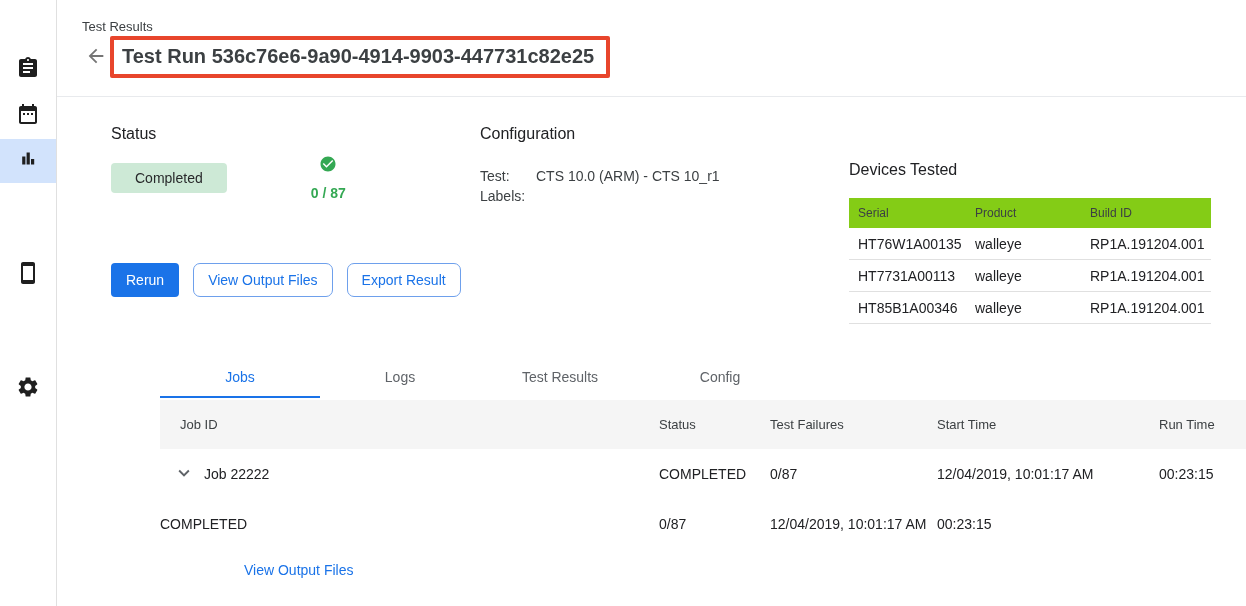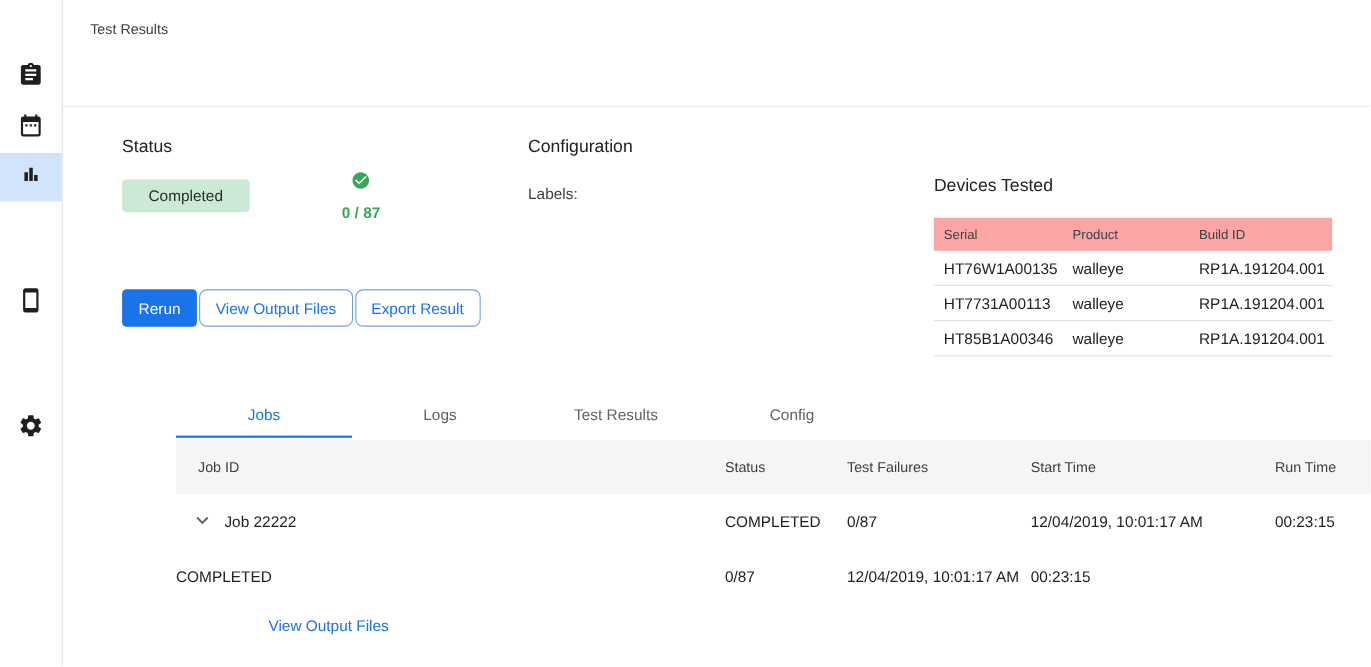--- a/index.html
+++ b/index.html
@@ -42,37 +42,37 @@
   .col-devices { width: 362px; margin-top: 36px; }
   .section-heading { font-size: 16px; font-weight: 400; color: #202124; line-height: 19px; }
 
   
   .status-line { margin-top: 20px; display: flex; align-items: center; height: 30px; }
   .status-badge { background: #cde9d6; color: #28292b; font-size: 14px;
     padding: 7px 24px; border-radius: 4px; line-height: 16px; }
   .pass-count { margin-left: 84px; display: flex; align-items: center; gap: 9px;
     color: #34a853; font-size: 14px; font-weight: 700; flex-direction: column; }
   .pass-count svg { width: 18px; height: 18px; fill: #34a853; }
-  .actions { margin-top: 70px; display: flex; gap: 2px; }
+  .actions { margin-top: 70px; display: flex; gap: 14px; }
   .btn { font-family: inherit; font-size: 14px; font-weight: 500; cursor: pointer;
     height: 34px; display: inline-flex; align-items: center; }
   .btn-primary { background: #1a73e8; color: #ffffff; border: none; border-radius: 4px; padding: 0 15px; }
   .btn-outline { background: #ffffff; color: #1a73e8; border: 1px solid #6ea0ec;
     border-radius: 7px; padding: 0 14px; }
 
   
   .config-rows { margin-top: 23px; }
   .config-row { display: flex; font-size: 14px; color: #3c4043; line-height: 20px; }
   .config-label { width: 56px; }
 
   
   .dev-table { margin-top: 19px; width: 362px; }
   .dev-header, .dev-row { display: grid; grid-template-columns: 117px 115px 1fr;
     align-items: center; padding-left: 9px; }
-  .dev-header { background: #fca5a5; height: 30px; font-size: 12px; color: #3c4043; }
+  .dev-header { background: #84cc16; height: 30px; font-size: 12px; color: #3c4043; }
   .dev-row { height: 32px; border-bottom: 1px solid #e0e0e0; font-size: 14px; color: #202124; }
 
   
   .tabs { display: flex; margin: 33px 0 0 49px; }
   .tab { width: 160px; height: 41px; display: flex; align-items: center; justify-content: center;
     font-size: 14px; font-weight: 500; color: #5f6368; cursor: pointer;
     border-bottom: 2px solid transparent; }
   .tab.active { color: #1a73e8; border-bottom-color: #1a73e8; text-align: right; }
 
   
@@ -128,20 +128,30 @@
           <path d="M19.14 12.94c.04-.3.06-.61.06-.94 0-.32-.02-.64-.07-.94l2.03-1.58c.18-.14.23-.41.12-.61l-1.92-3.32c-.12-.22-.37-.29-.59-.22l-2.39.96c-.5-.38-1.03-.7-1.62-.94l-.36-2.54c-.04-.24-.24-.41-.48-.41h-3.84c-.24 0-.43.17-.47.41l-.36 2.54c-.59.24-1.13.57-1.62.94l-2.39-.96c-.22-.08-.47 0-.59.22L2.74 8.87c-.12.21-.08.47.12.61l2.03 1.58c-.05.3-.09.63-.09.94s.02.64.07.94l-2.03 1.58c-.18.14-.23.41-.12.61l1.92 3.32c.12.22.37.29.59.22l2.39-.96c.5.38 1.03.7 1.62.94l.36 2.54c.05.24.24.41.48.41h3.84c.24 0 .44-.17.47-.41l.36-2.54c.59-.24 1.13-.56 1.62-.94l2.39.96c.22.08.47 0 .59-.22l1.92-3.32c.12-.22.07-.47-.12-.61l-2.01-1.58zM12 15.6c-1.98 0-3.6-1.62-3.6-3.6s1.62-3.6 3.6-3.6 3.6 1.62 3.6 3.6-1.62 3.6-3.6 3.6z"></path>
         </svg>
     </span>
   </div>
 </nav>
 
 <div class="main">
 
   <header class="app-header">
     <div class="breadcrumb">Test Results</div>
+    <div class="title-row">
+      <button class="back-btn">
+        <span>
+          <svg viewBox="0 0 24 24">
+              <path d="M20 11H7.83l5.59-5.59L12 4l-8 8 8 8 1.41-1.41L7.83 13H20v-2z"></path>
+            </svg>
+        </span>
+      </button>
+      <h1 class="title-box">Test Run 536c76e6-9a90-4914-9903-447731c82e25</h1>
+    </div>
   </header>
 
   <div class="content">
     <div class="info-row">
 
       <section class="col-status">
         <h2 class="section-heading">Status</h2>
         <div class="status-line">
           <span class="status-badge">Completed</span>
           <span class="pass-count">
@@ -156,20 +166,24 @@
         <div class="actions">
           <button class="btn btn-primary">Rerun</button>
           <button class="btn btn-outline">View Output Files</button>
           <button class="btn btn-outline">Export Result</button>
         </div>
       </section>
 
       <section class="col-config">
         <h2 class="section-heading">Configuration</h2>
         <div class="config-rows">
+          <div class="config-row">
+            <span class="config-label">Test:</span>
+            <span>CTS 10.0 (ARM) - CTS 10_r1</span>
+          </div>
           <div class="config-row">
             <span class="config-label">Labels:</span>
             <span></span>
           </div>
         </div>
       </section>
 
       <section class="col-devices">
         <h2 class="section-heading">Devices Tested</h2>
         <div class="dev-table">

